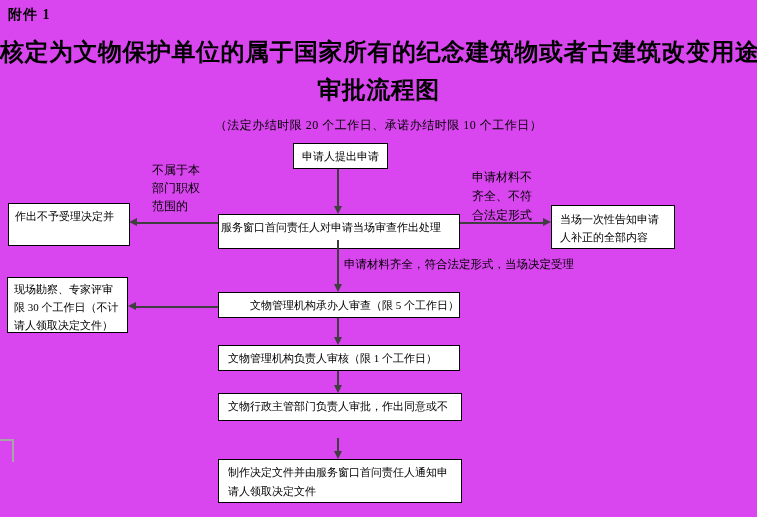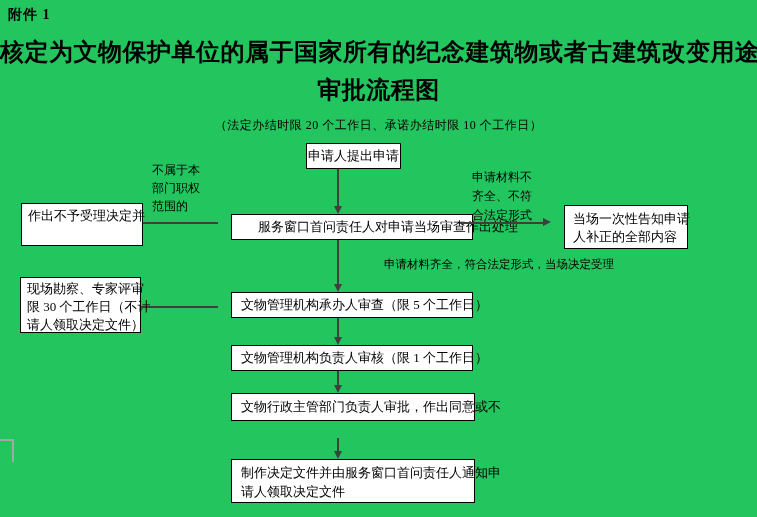--- a/index.html
+++ b/index.html
@@ -1,43 +1,43 @@
 <!DOCTYPE html>
 <html><head>
 <meta charset="utf-8">
 <style>
   * { margin:0; padding:0; box-sizing:border-box; }
   html,body { background:#ffffff; }
   body { font-family:"Liberation Serif","DejaVu Serif",serif; color:#000; }
-  .page { position:relative; width:757px; height:517px; background:#22c55e; overflow:hidden; }
+  .page { position:relative; width:757px; height:517px; background:#d946ef; overflow:hidden; }
 
   .attachment { position:absolute; left:8px; top:6px; font-size:14px; font-weight:bold; letter-spacing:1px; }
   .title-line { position:absolute; left:0; right:0; text-align:center; font-size:24px; font-weight:bold; letter-spacing:0.5px; white-space:nowrap; }
   .title-1 { top:36px; }
   .title-2 { top:74px; }
   .subtitle { position:absolute; left:0; right:0; top:117px; text-align:center; font-size:12px; letter-spacing:0.5px; }
 
-  .box { position:absolute; border:1px solid #000; background:#fff; font-size:13px; line-height:18px;margin-left:13px; }
+  .box { position:absolute; border:1px solid #000; background:#fff; font-size:11px; line-height:18px; }
   .box .bl { white-space:nowrap; }
 
   .box-start   { left:293px; top:143px; width:95px;  height:26px; text-align:center; line-height:24px; }
-  .box-window  { left:218px; top:214px; width:242px; height:26px; padding-left:26px; line-height:24px; }
+  .box-window  { left:218px; top:214px; width:242px; height:35px; padding-left:2px; line-height:24px; }
   .box-reject  { left:8px;   top:203px; width:122px; height:43px; padding:3px 0 0 6px; }
   .box-suppl   { left:551px; top:205px; width:124px; height:44px; padding:4px 0 0 8px; }
   .box-survey  { left:7px;   top:277px; width:121px; height:56px; padding:2px 0 0 6px; }
   .box-organ   { left:218px; top:292px; width:242px; height:26px; padding-left:9px; line-height:24px;text-align:right; }
   .box-leader  { left:218px; top:345px; width:242px; height:26px; padding-left:9px; line-height:24px; }
   .box-approve { left:218px; top:393px; width:244px; height:28px; padding:3px 0 0 9px; line-height:19px; }
   .box-deliver { left:218px; top:459px; width:244px; height:44px; padding:3px 0 0 9px; line-height:19px; }
 
   .lbl { position:absolute; font-size:12px; line-height:18px; }
   .lbl div { white-space:nowrap; }
   .lbl-scope    { left:152px; top:161px; }
   .lbl-incompl  { left:472px; top:168px; line-height:19px; }
-  .lbl-complete { left:344px; top:255px; font-size:11.5px; white-space:nowrap;margin-left:40px; }
+  .lbl-complete { left:344px; top:255px; font-size:11.5px; white-space:nowrap; }
 
   .line-h { position:absolute; height:2px; background:#3f3f3f; }
   .line-v { position:absolute; width:2px;  background:#3f3f3f; }
   .ah-down  { position:absolute; width:0; height:0; border-left:4px solid transparent; border-right:4px solid transparent; border-top:8px solid #3f3f3f; }
   .ah-left  { position:absolute; width:0; height:0; border-top:4px solid transparent; border-bottom:4px solid transparent; border-right:8px solid #3f3f3f; }
   .ah-right { position:absolute; width:0; height:0; border-top:4px solid transparent; border-bottom:4px solid transparent; border-left:8px solid #3f3f3f; }
 
   .corner-mark-h { position:absolute; left:0;  top:439px; width:14px; height:2px;  background:#a6a6a6; }
   .corner-mark-v { position:absolute; left:12px; top:439px; width:2px; height:23px; background:#a6a6a6; }
 </style>

